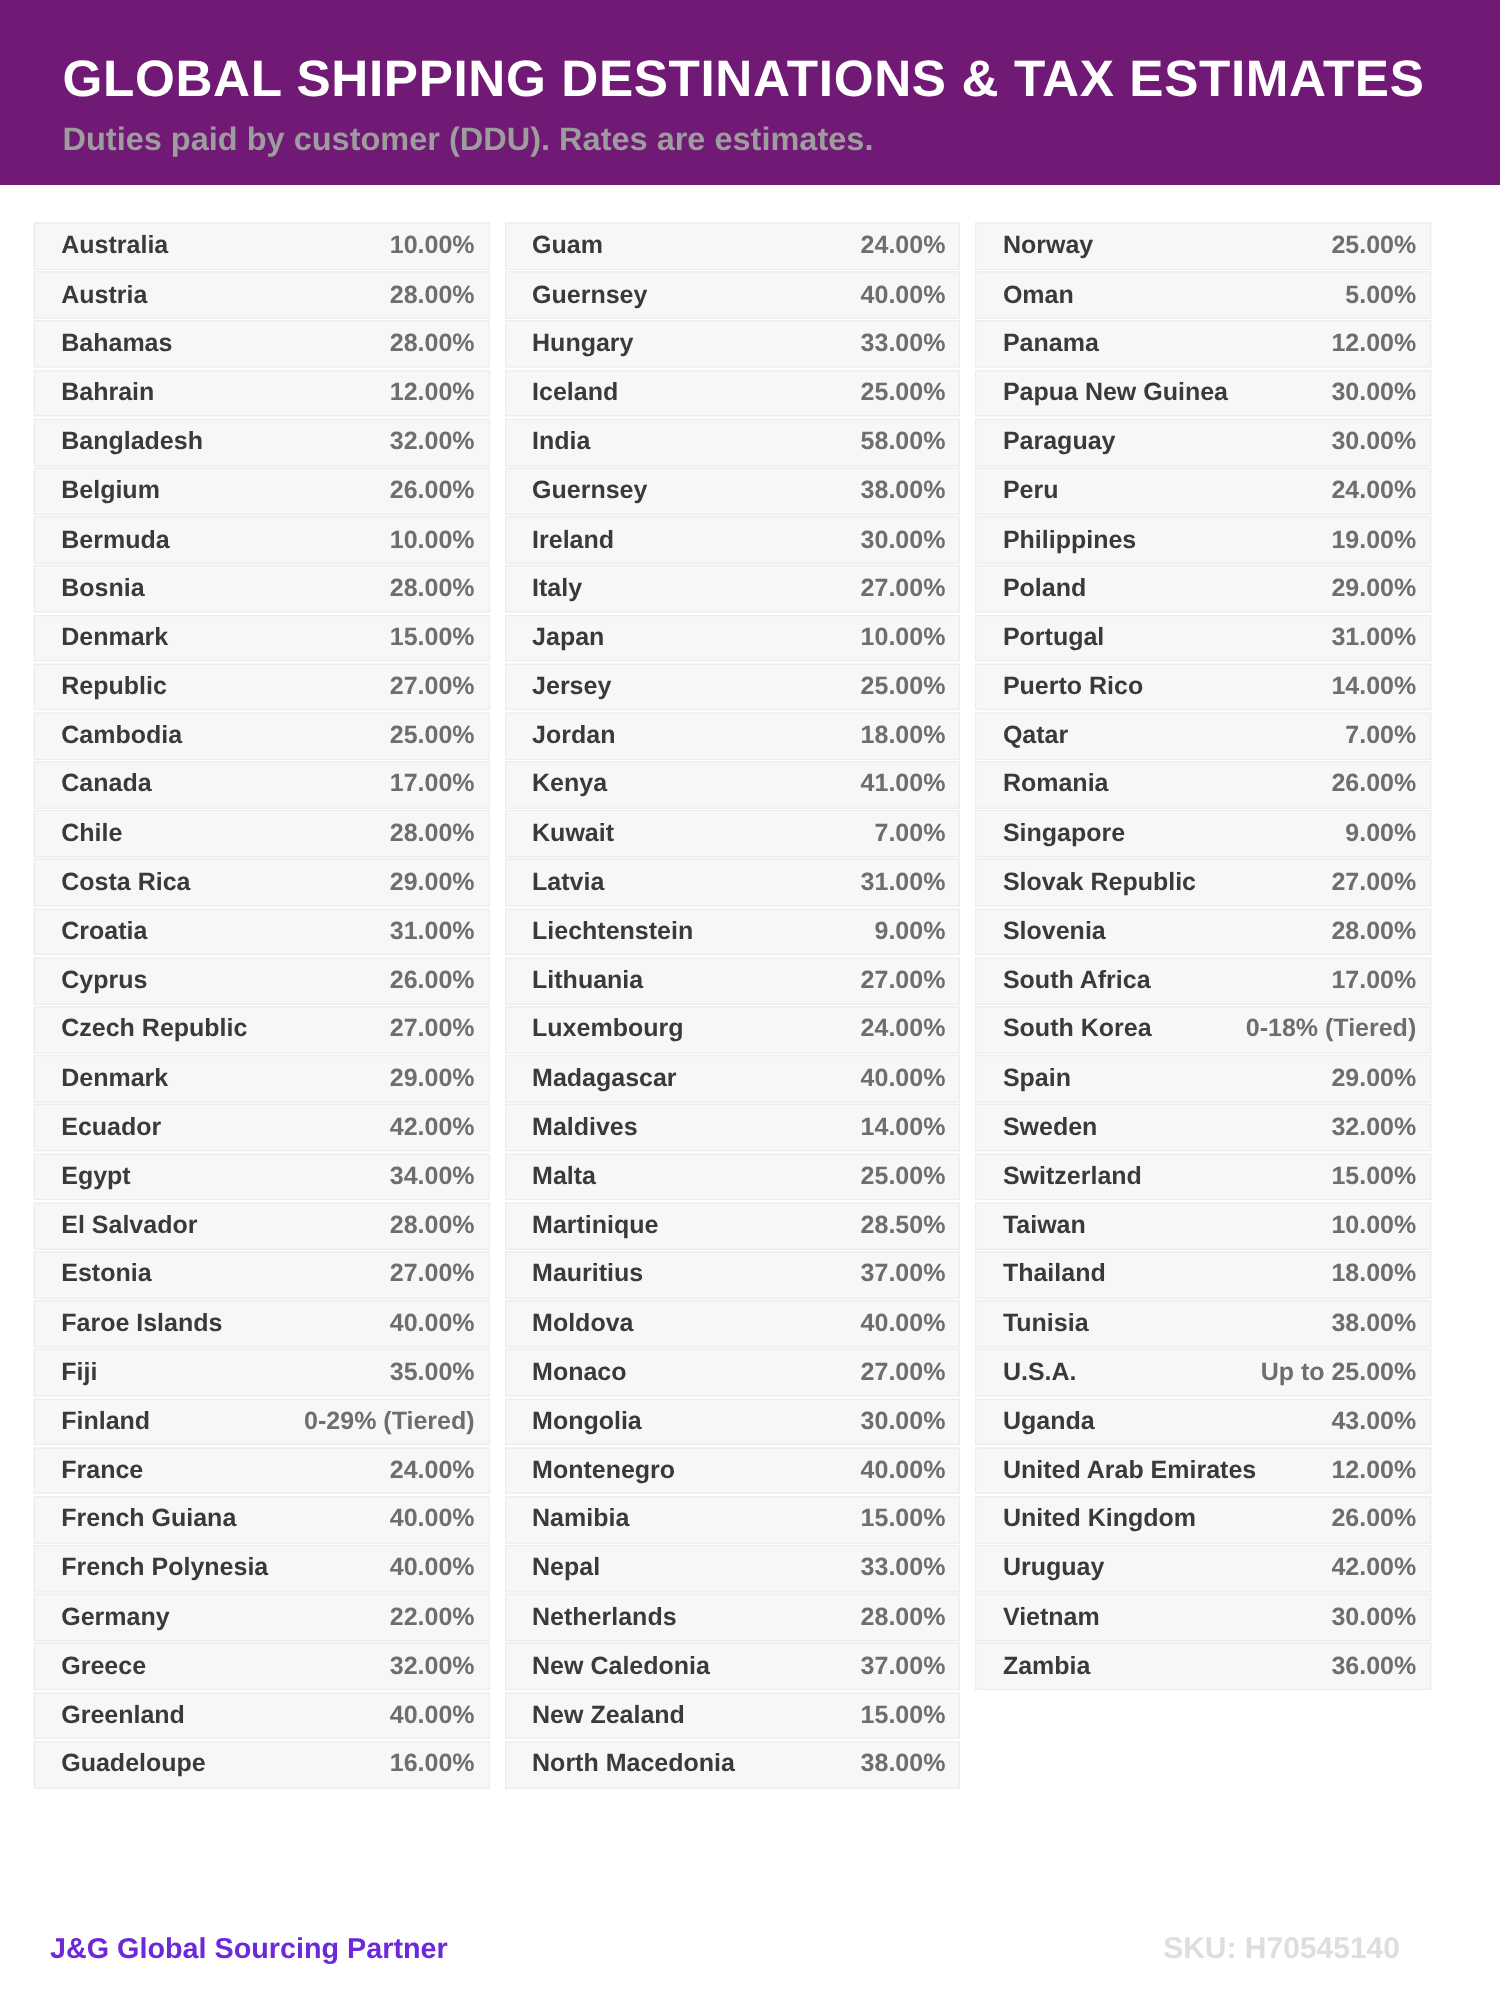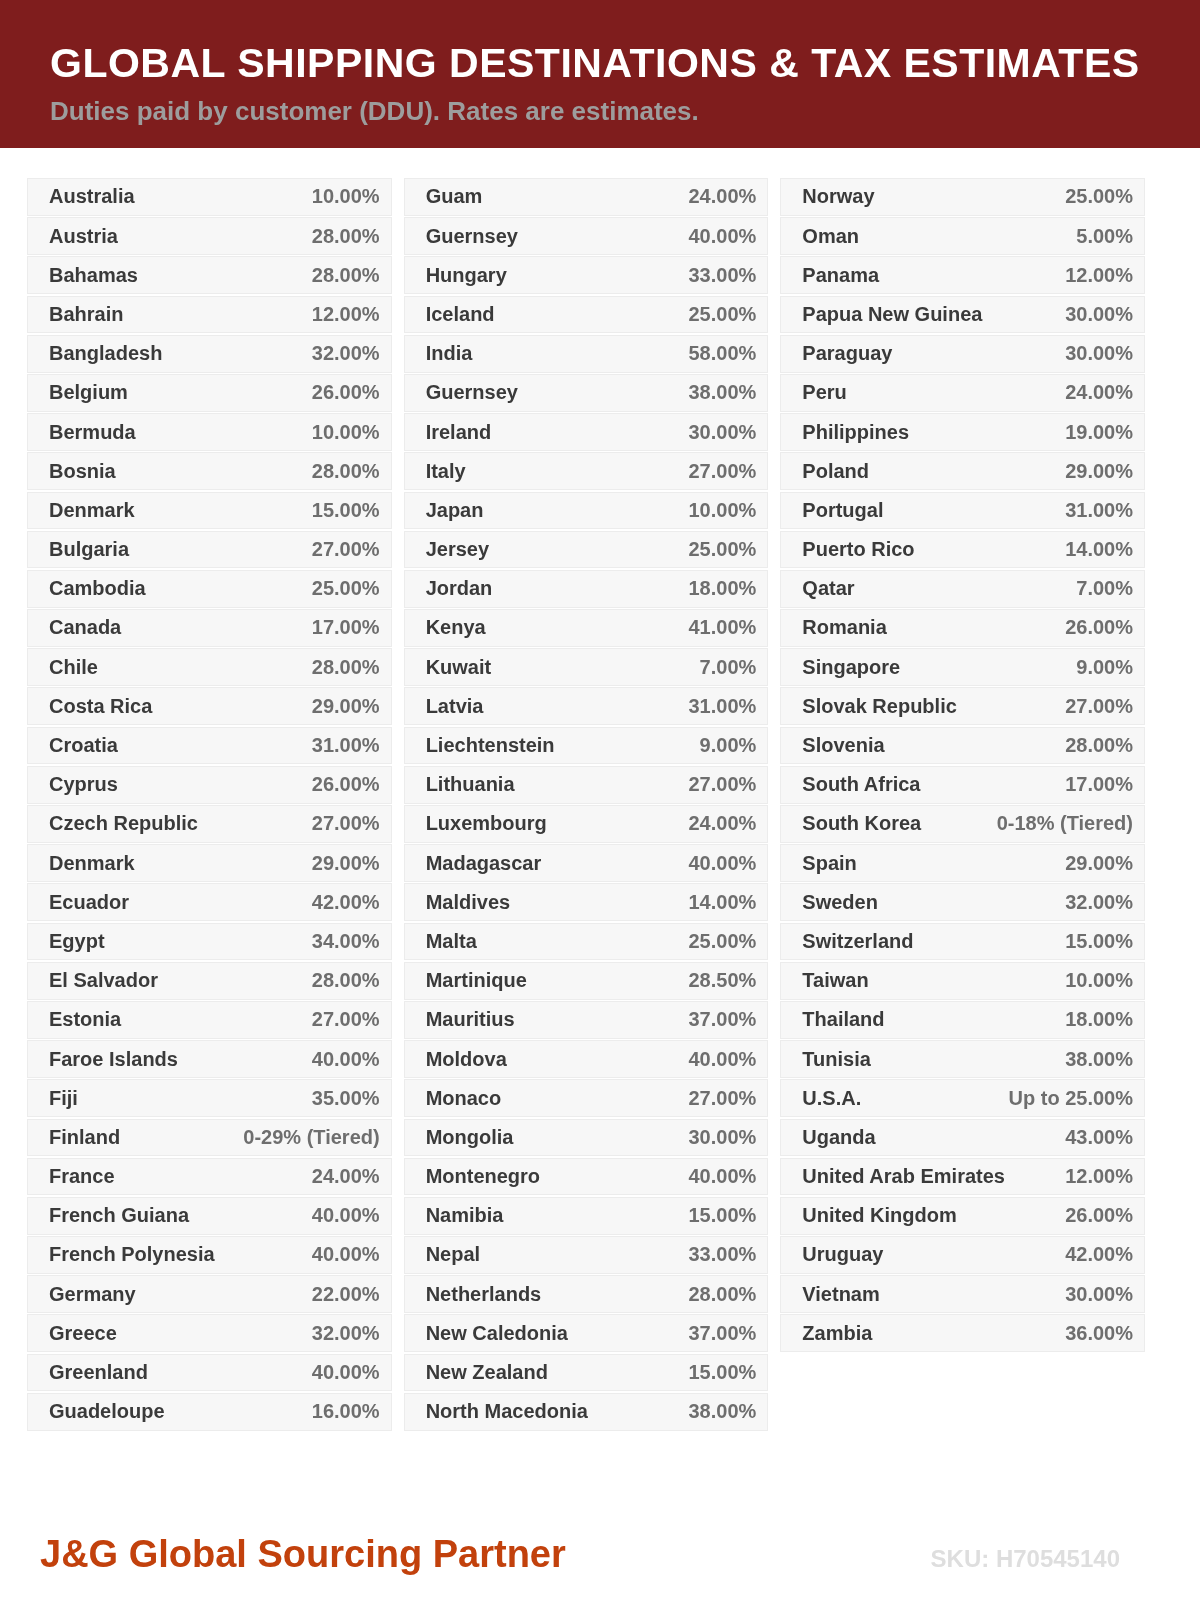--- a/index.html
+++ b/index.html
@@ -4,21 +4,21 @@
 <style>
   html, body { margin: 0; padding: 0; }
   body {
     width: 1200px; height: 1600px;
     background: #ffffff;
     font-family: "Liberation Sans", sans-serif;
     position: relative;
     overflow: hidden;
   }
   .banner {
-    background: #7f1d1d;
+    background: #701a75;
     height: 148px;
     box-sizing: border-box;
     padding: 40px 50px 0 50px;
   }
   .banner h1 {
     margin: 0;
     color: #ffffff;
     font-size: 41px;
     font-weight: 700;
     letter-spacing: 0.5px;
@@ -65,22 +65,22 @@
   .footer {
     position: absolute;
     left: 40px;
     right: 80px;
     top: 1505px;
     display: flex;
     justify-content: space-between;
     align-items: baseline;
   }
   .brand {
-    color: #c2410c;
-    font-size: 38px;
+    color: #6d28d9;
+    font-size: 23px;
     font-weight: 700;
   }
   .sku {
     color: #dedede;
     font-size: 24px;
     font-weight: 700;
     margin-top: 40px;
   }
 </style>
 </head>
@@ -123,21 +123,21 @@
       </div>
       <div class="cell">
         <span class="country">Bosnia</span>
         <span class="rate">28.00%</span>
       </div>
       <div class="cell">
         <span class="country">Denmark</span>
         <span class="rate">15.00%</span>
       </div>
       <div class="cell">
-        <span class="country">Bulgaria</span>
+        <span class="country">Republic</span>
         <span class="rate">27.00%</span>
       </div>
       <div class="cell">
         <span class="country">Cambodia</span>
         <span class="rate">25.00%</span>
       </div>
       <div class="cell">
         <span class="country">Canada</span>
         <span class="rate">17.00%</span>
       </div>

